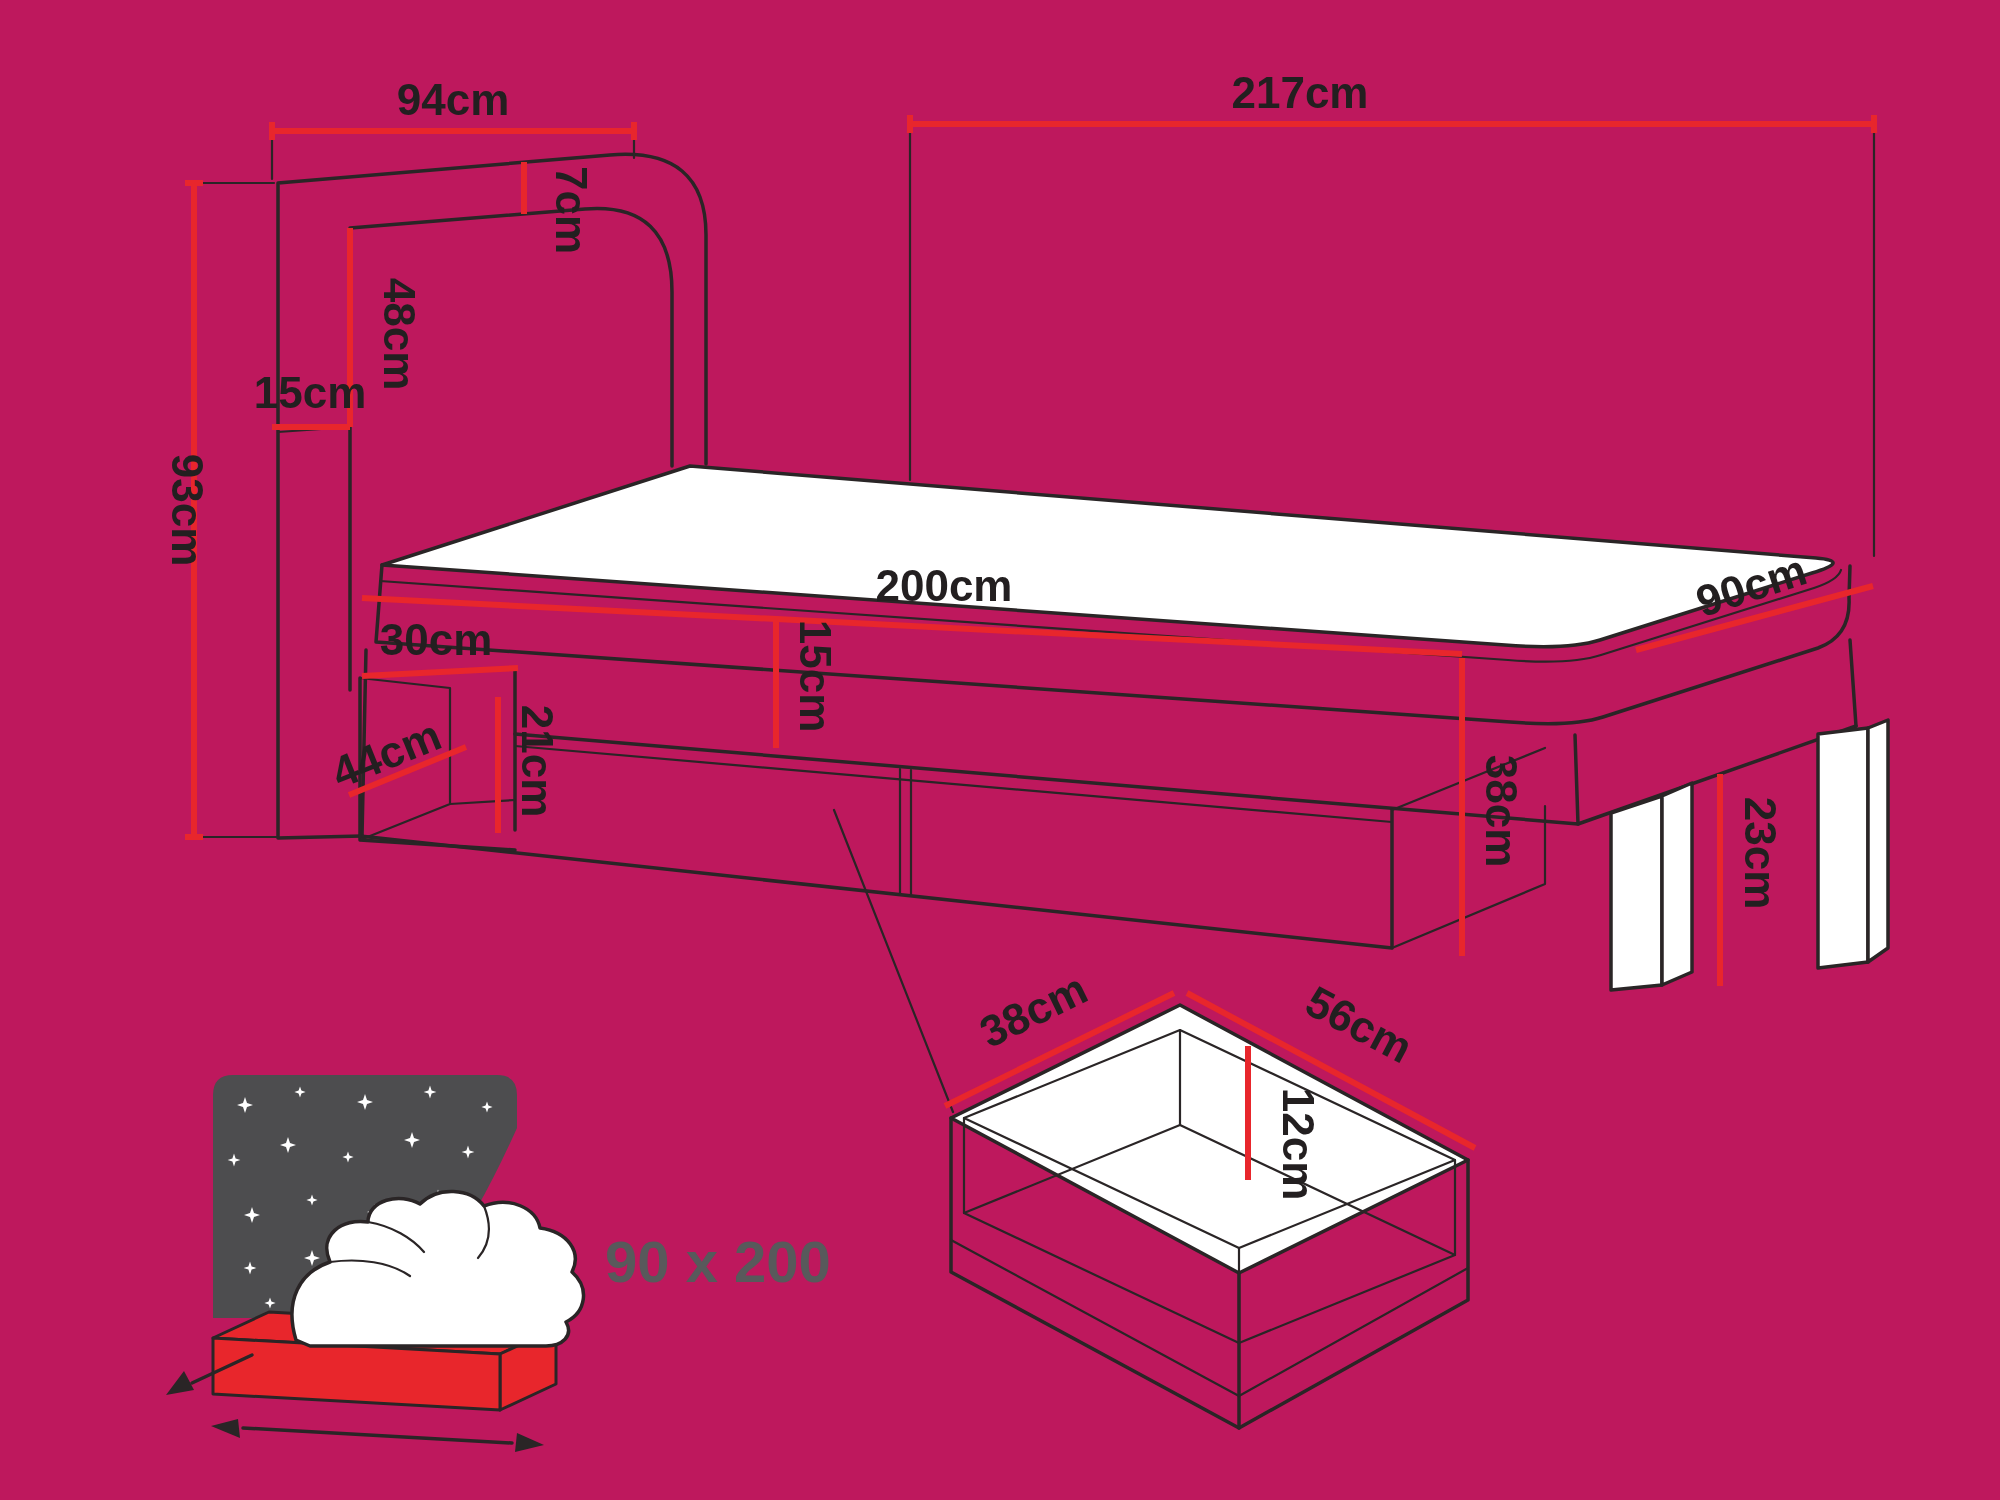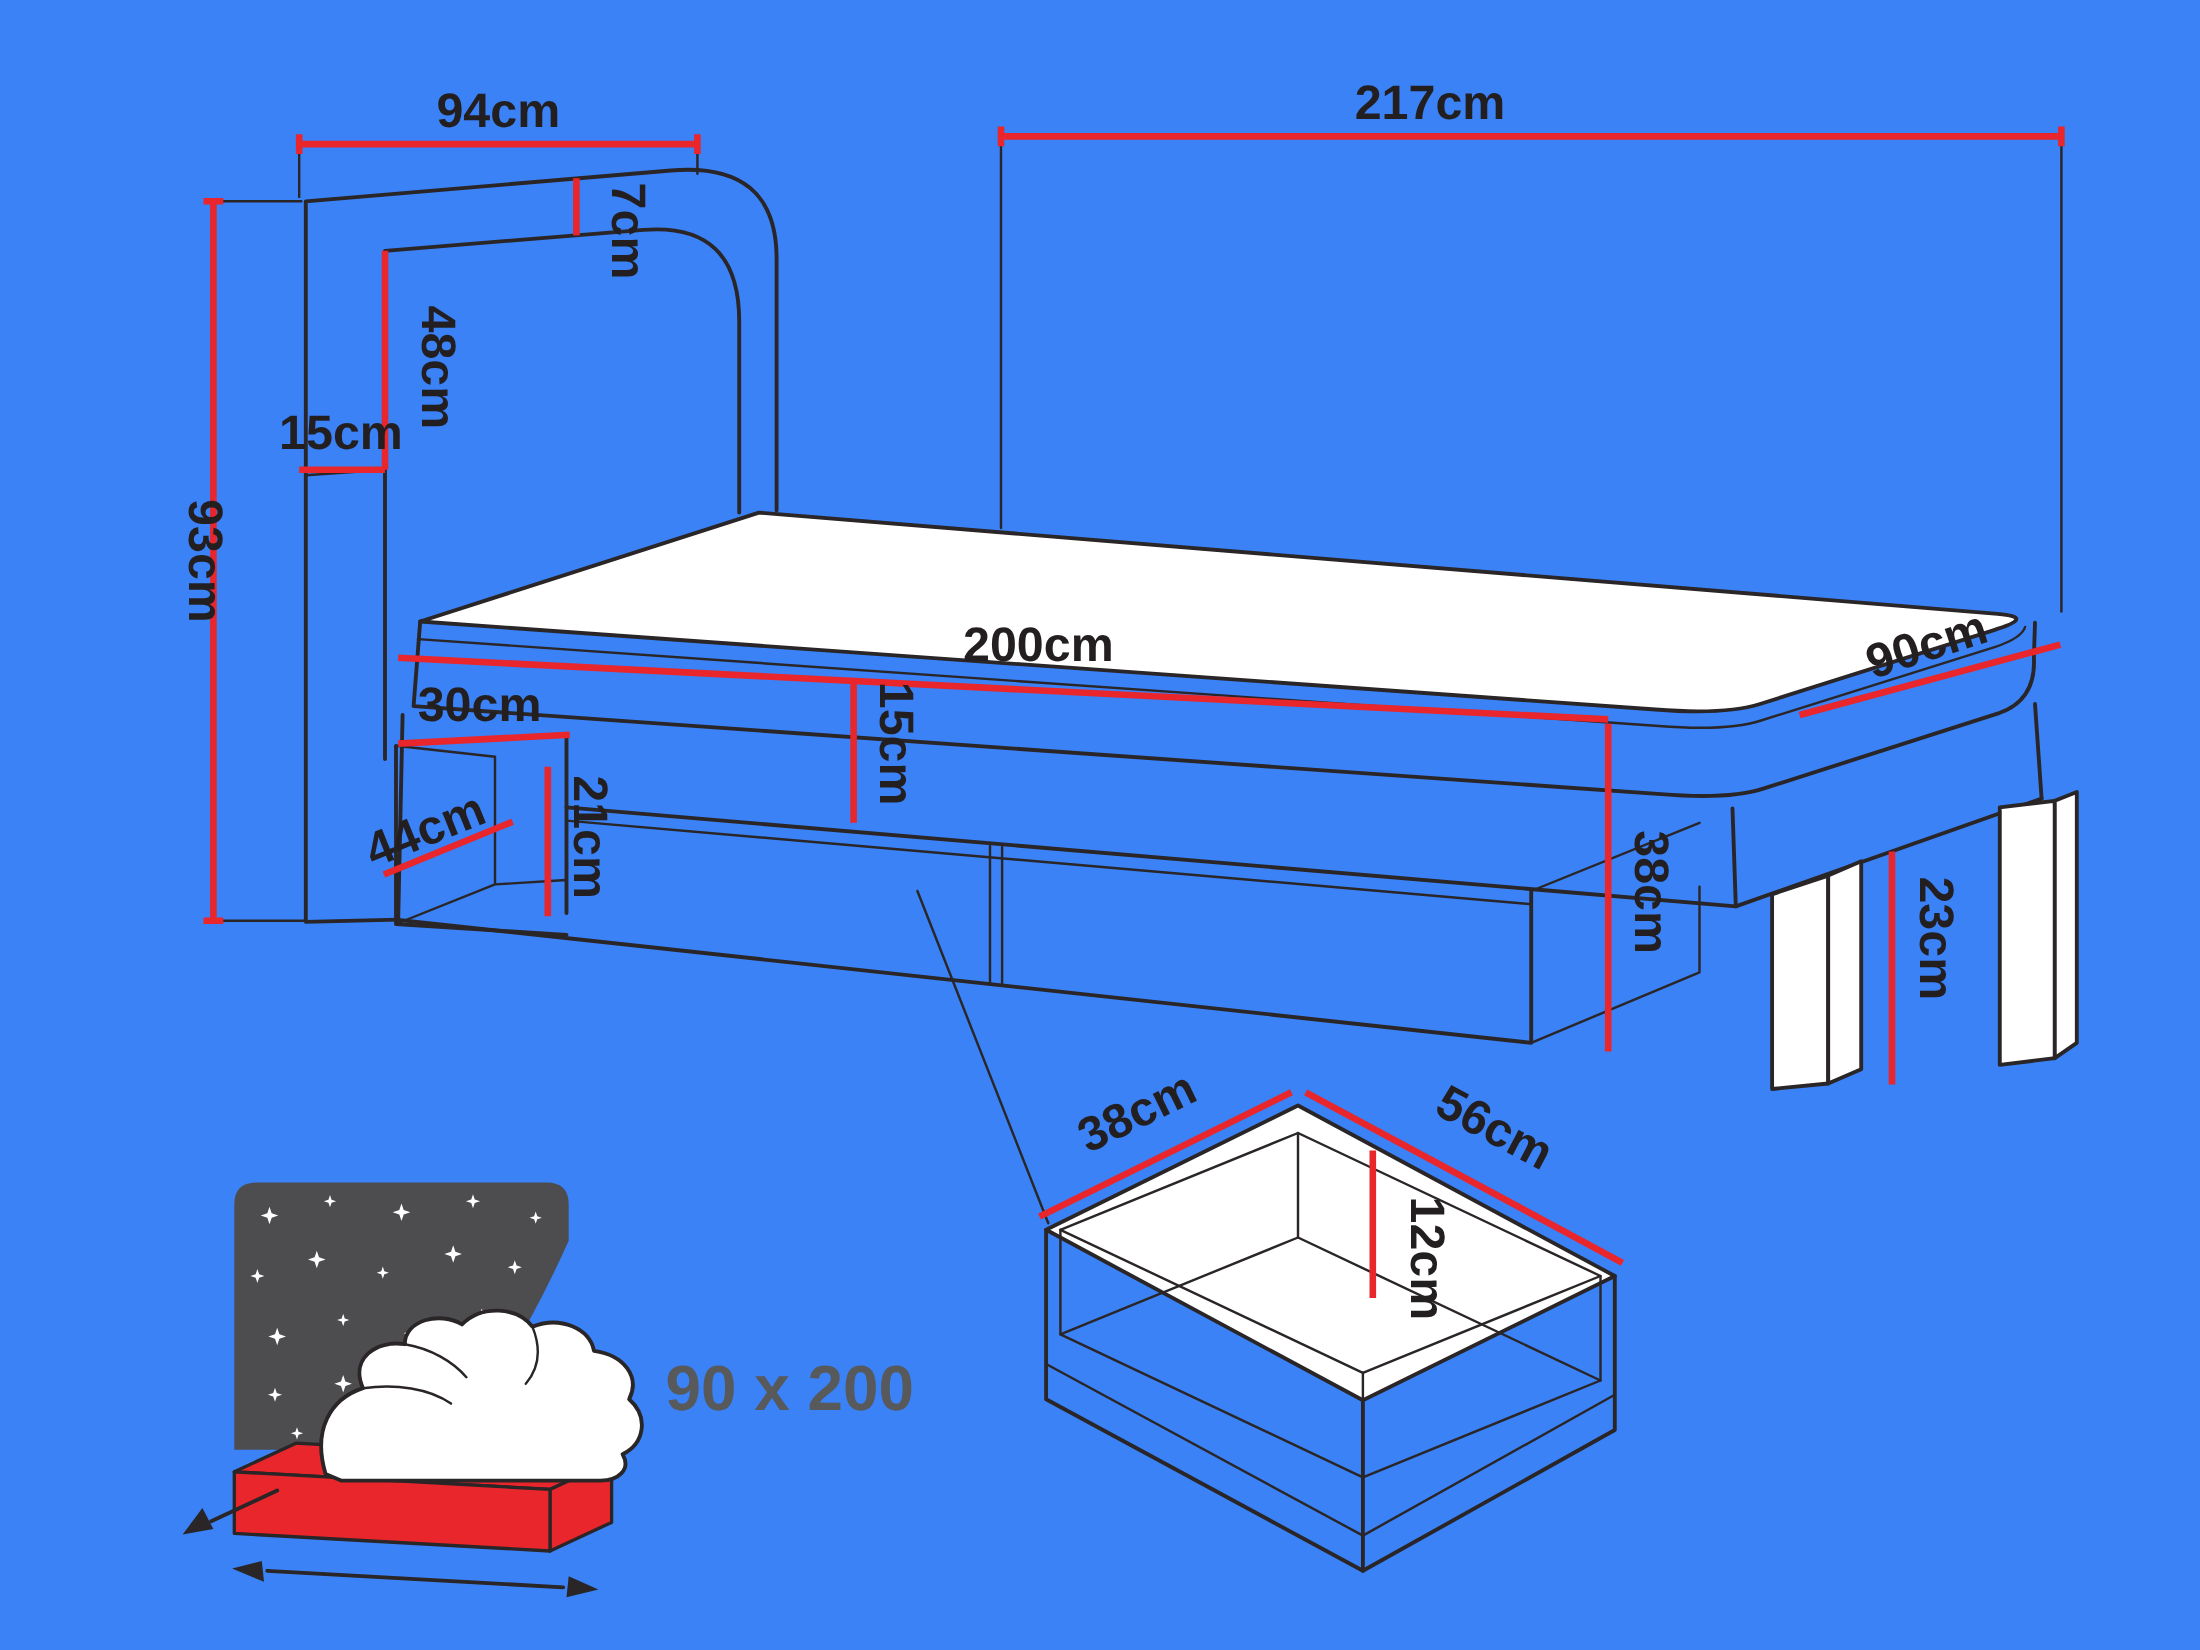--- a/index.html
+++ b/index.html
@@ -1,16 +1,16 @@
 <!DOCTYPE html>
 <html><head>
 <meta charset="utf-8">
 <style>
   html,body{margin:0;padding:0;background:#ffffff;}
-  .stage{width:2000px;height:1500px;background:#3b82f6;position:relative;overflow:hidden;}
+  .stage{width:2000px;height:1500px;background:#be185d;position:relative;overflow:hidden;}
   svg{display:block;}
   .blk{stroke:#2a2526;stroke-width:3.5;fill:none;stroke-linejoin:round;stroke-linecap:round;}
   .thin{stroke:#2a2526;stroke-width:2.2;fill:none;stroke-linejoin:round;stroke-linecap:round;}
   .red{stroke:#e8262c;stroke-width:6;fill:none;stroke-linecap:butt;}
   .dim{font-family:"Liberation Sans",sans-serif;font-weight:bold;font-size:44px;fill:#231f20;}
   .size{font-family:"Liberation Sans",sans-serif;font-weight:bold;font-size:58px;fill:#58595b;}
   .fillwhite{fill:#ffffff;}
   .fillred{fill:#e8262c;stroke:#2a2526;stroke-width:3;stroke-linejoin:round;}
   .fillgray{fill:#4d4d4f;stroke:none;}
   .arrow{fill:#2a2526;stroke:none;}

